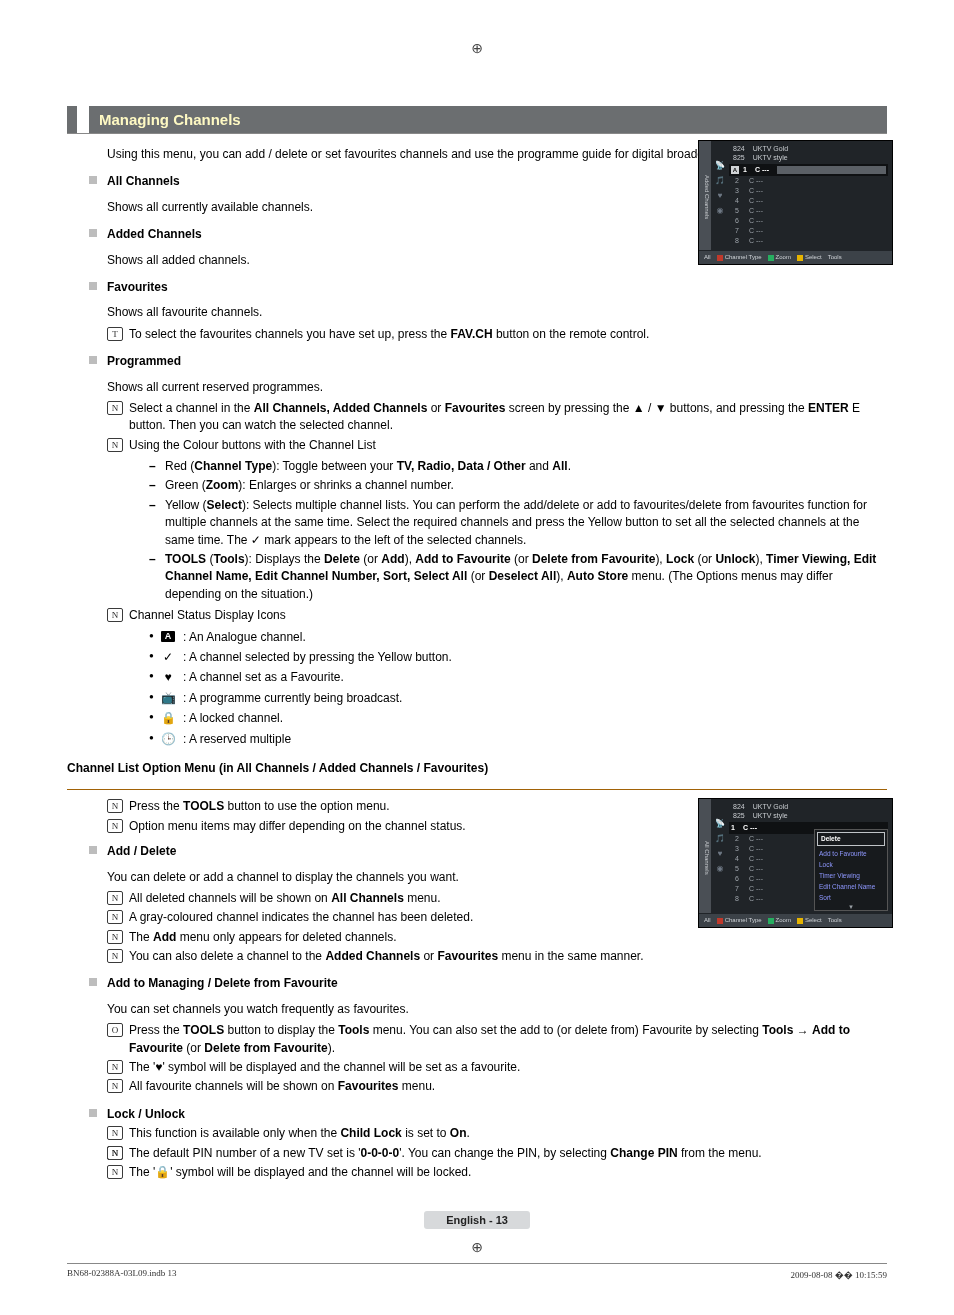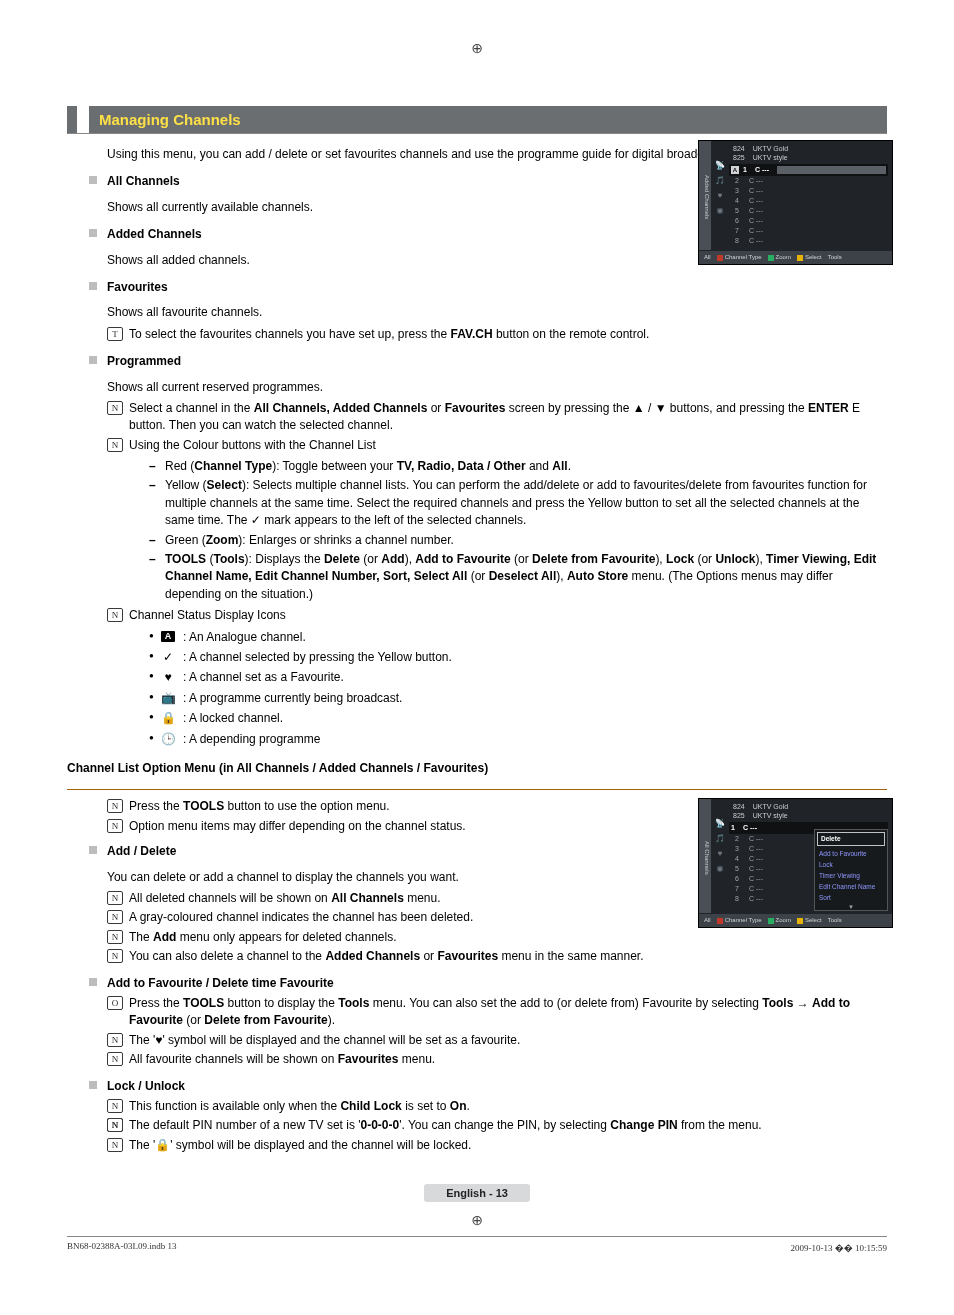--- a/index.html
+++ b/index.html
@@ -29,21 +29,21 @@
     border-bottom: 1px solid #888;
   }
   .section-bar .block {
     width: 10px;
     background: #6b6e70;
     margin-right: 12px;
   }
   .section-bar .title {
     flex: 1;
     background: #6b6e70;
-    color: #fde047;
+    color: #fef9c3;
     font-weight: bold;
     font-size: 15px;
     padding: 5px 10px;
   }
   .body-indent {
     margin-left: 40px;
     line-height: 1.45;
   }
   .intro { margin-bottom: 10px; }
   .sq-list { margin: 6px 0 6px 0; padding: 0; list-style: none; }
@@ -367,40 +367,40 @@
             <span>Select a channel in the </span><b>All Channels, Added Channels</b><span> or </span><b>Favourites</b><span> screen by pressing the ▲ / ▼ buttons, and pressing the </span><b>ENTER</b><span> E button. Then you can watch the selected channel.</span>
           </li>
           <li>
             <span class="icon-box">N</span>
             <span>Using the Colour buttons with the Channel List</span>
             <ul class="sub-list">
               <li>
                 <span>Red (</span><b>Channel Type</b><span>): Toggle between your </span><b>TV, Radio, Data / Other</b><span> and </span><b>All</b><span>.</span>
               </li>
               <li>
-                <span>Yellow (</span><b>Select</b><span>): Selects multiple channel lists. You can perform the add/delete or add to favourites/delete from favourites function for multiple channels at the same time. Select the required channels and press the Yellow button to set all the selected channels at the same time.  The ✓ mark appears to the left of the selected channels.</span>
+                <span>Green (</span><b>Zoom</b><span>): Enlarges or shrinks a channel number.</span>
               </li>
               <li>
-                <span>Green (</span><b>Zoom</b><span>): Enlarges or shrinks a channel number.</span>
+                <span>Yellow (</span><b>Select</b><span>): Selects multiple channel lists. You can perform the add/delete or add to favourites/delete from favourites function for multiple channels at the same time. Select the required channels and press the Yellow button to set all the selected channels at the same time.  The ✓ mark appears to the left of the selected channels.</span>
               </li>
               <li>
                 <b>TOOLS</b><span> (</span><b>Tools</b><span>): Displays the </span><b>Delete</b><span> (or </span><b>Add</b><span>), </span><b>Add to Favourite</b><span> (or </span><b>Delete from Favourite</b><span>), </span><b>Lock</b><span> (or </span><b>Unlock</b><span>), </span><b>Timer Viewing, Edit Channel Name, Edit Channel Number, Sort, Select All</b><span> (or </span><b>Deselect All</b><span>), </span><b>Auto Store</b><span> menu. (The Options menus may differ depending on the situation.)</span>
               </li>
             </ul>
           </li>
           <li>
             <span class="icon-box">N</span>
             <span>Channel Status Display Icons</span>
             <ul class="dot-list">
               <li><span class="status-ico a-badge">A</span><span>: An Analogue channel.</span></li>
               <li><span class="status-ico">✓</span><span>: A channel selected by pressing the Yellow button.</span></li>
               <li><span class="status-ico">♥</span><span>: A channel set as a Favourite.</span></li>
               <li><span class="status-ico">📺</span><span>: A programme currently being broadcast.</span></li>
               <li><span class="status-ico">🔒</span><span>: A locked channel.</span></li>
-              <li><span class="status-ico">🕒</span><span>: A depending programme</span></li>
+              <li><span class="status-ico">🕒</span><span>: A reserved multiple</span></li>
             </ul>
           </li>
         </ul>
       </li>
     </ul>
   </div>
 
   <div class="body-indent" style="margin-left:0; margin-top:8px;">
     <div class="subhead">Channel List Option Menu (in All Channels / Added Channels / Favourites)</div>
   </div>
@@ -494,21 +494,22 @@
         <div class="item-desc">You can delete or add a channel to display the channels you want.</div>
         <ul class="note-list">
           <li><span class="icon-box">N</span><span>All deleted channels will be shown on </span><b>All Channels</b><span> menu.</span></li>
           <li><span class="icon-box">N</span><span>A gray-coloured channel indicates the channel has been deleted.</span></li>
           <li><span class="icon-box">N</span><span>The </span><b>Add</b><span> menu only appears for deleted channels.</span></li>
           <li class="narrow"><span class="icon-box">N</span><span>You can also delete a channel to the </span><b>Added Channels</b><span> or </span><b>Favourites</b><span> menu in the same manner.</span></li>
         </ul>
       </li>
 
       <li>
-        <div class="item-head">Add to Favourite / Delete time Favourite</div>
+        <div class="item-head">Add to Managing / Delete from Favourite</div>
+        <div class="item-desc">You can set channels you watch frequently as favourites.</div>
         <ul class="note-list">
           <li><span class="icon-box">O</span><span>Press the </span><b>TOOLS</b><span> button to display the </span><b>Tools</b><span> menu. You can also set the add to (or delete from) Favourite by selecting </span><b>Tools</b><span> → </span><b>Add to Favourite</b><span> (or </span><b>Delete from Favourite</b><span>).</span></li>
           <li><span class="icon-box">N</span><span>The '♥' symbol will be displayed and the channel will be set as a favourite.</span></li>
           <li><span class="icon-box">N</span><span>All favourite channels will be shown on </span><b>Favourites</b><span> menu.</span></li>
         </ul>
       </li>
 
       <li>
         <div class="item-head">Lock / Unlock</div>
         <ul class="note-list">
@@ -521,15 +522,15 @@
     </ul>
   </div>
 
   <div class="page-foot-lang">
     <span>English - 13</span>
   </div>
   <div style="text-align:center; font-size:14px; color:#444; margin:-10px 0 8px 0;">⊕</div>
 
   <div class="bottom-bar">
     <span>BN68-02388A-03L09.indb   13</span>
-    <span>2009-10-13   �� 10:15:59</span>
+    <span>2009-08-08   �� 10:15:59</span>
   </div>
 </div>
 
 </body></html>

